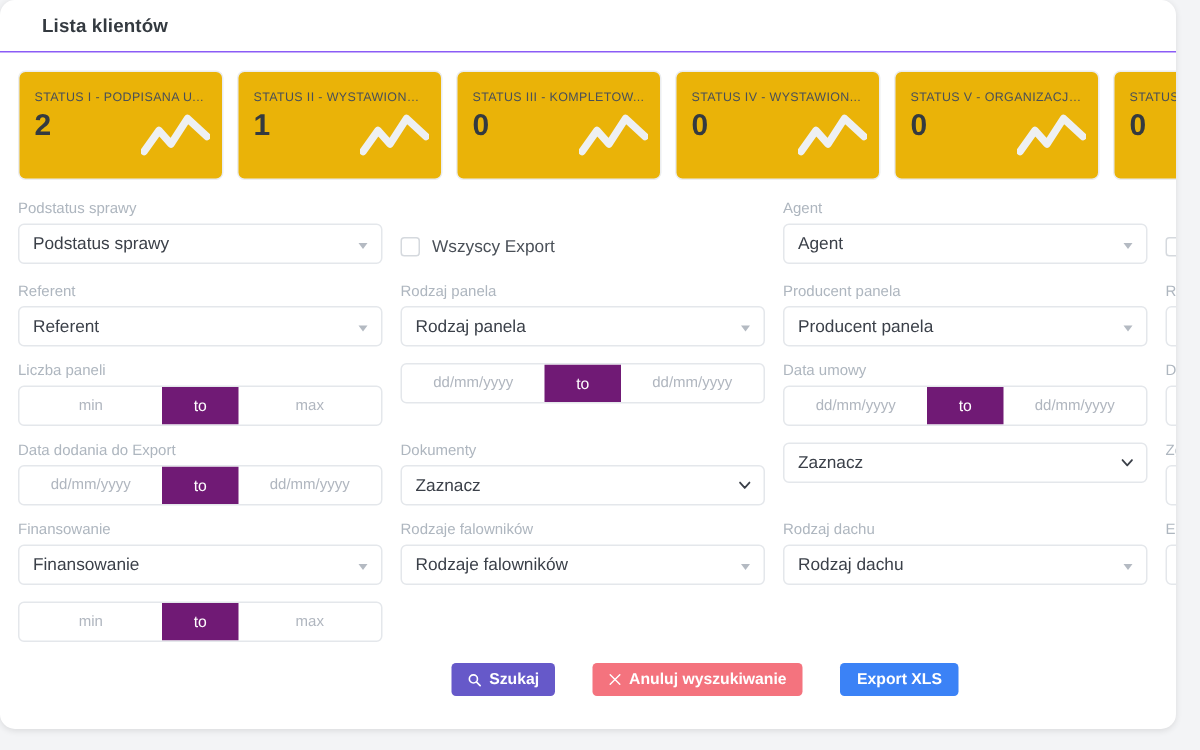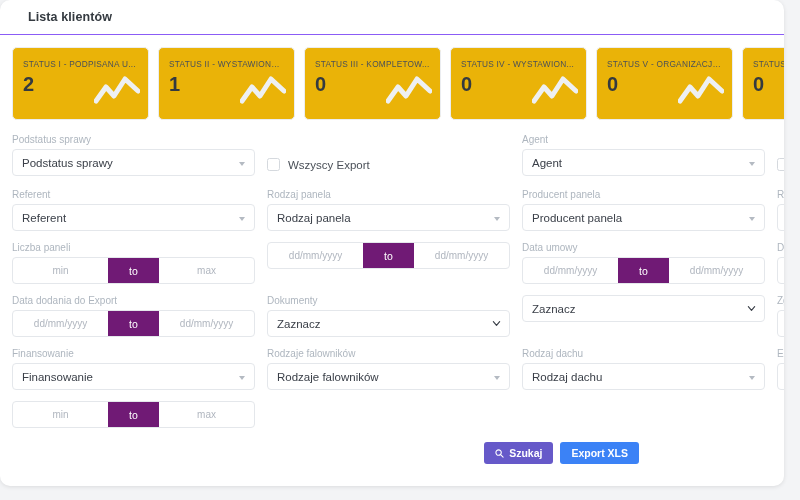--- a/index.html
+++ b/index.html
@@ -202,21 +202,21 @@
     white-space: nowrap;
   }
 
   
   .actions {
     position: absolute;
     left: 0; right: 0;
     bottom: 22px;
     display: flex;
     justify-content: flex-end;
-    gap: 7px;
+    gap: 25px;
     padding-right: 145px;
     box-sizing: border-box;
   }
   .btn {
     height: 22px;
     border-radius: 3px;
     border: none;
     color: #fff;
     font-size: 10.5px;
     font-weight: bold;
@@ -459,19 +459,26 @@
     </div>
 
     <div class="actions">
       <button class="btn btn-search">
         <svg width="9" height="9" viewBox="0 0 10 10">
             <circle cx="4" cy="4" r="3" fill="none" stroke="#ffffff" stroke-width="1.2"></circle>
             <line x1="6.2" y1="6.2" x2="9" y2="9" stroke="#ffffff" stroke-width="1.2" stroke-linecap="round"></line>
           </svg>
         <span>Szukaj</span>
       </button>
+      <button class="btn btn-cancel">
+        <svg width="8" height="8" viewBox="0 0 10 10">
+            <line x1="1" y1="1" x2="9" y2="9" stroke="#ffffff" stroke-width="1.2" stroke-linecap="round"></line>
+            <line x1="9" y1="1" x2="1" y2="9" stroke="#ffffff" stroke-width="1.2" stroke-linecap="round"></line>
+          </svg>
+        <span>Anuluj wyszukiwanie</span>
+      </button>
       <button class="btn btn-export">
         <span>Export XLS</span>
       </button>
     </div>
 
   </div>
 </div>
 
 </body></html>

